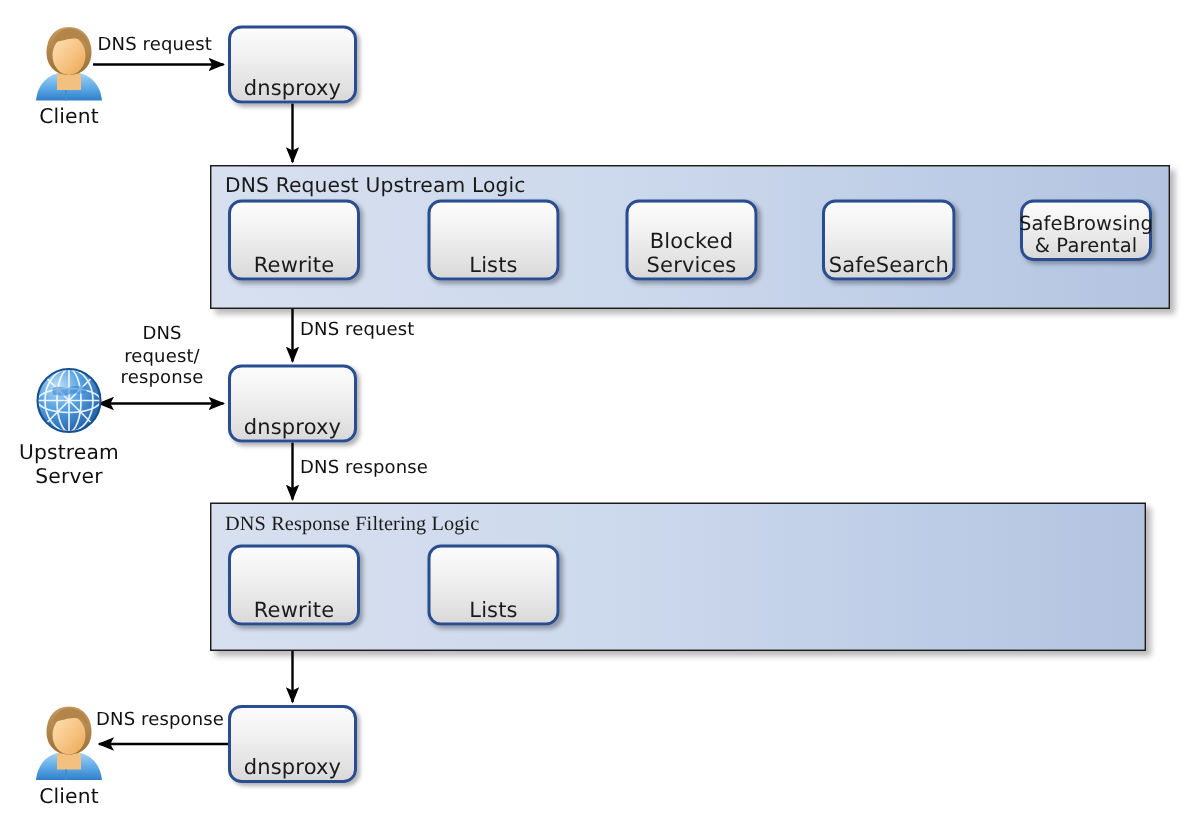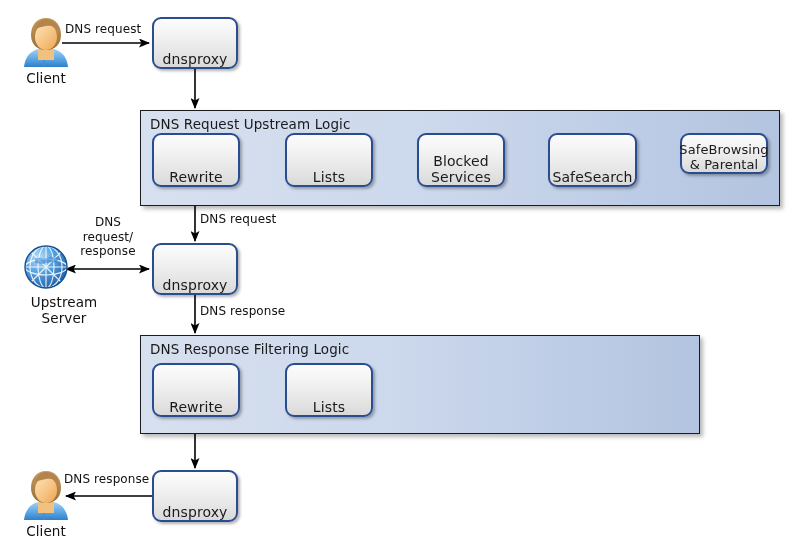--- a/index.html
+++ b/index.html
@@ -200,34 +200,34 @@
         <ellipse cx="24" cy="24" rx="16" ry="21"></ellipse>
         <line x1="3" y1="24" x2="45" y2="24"></line>
         <line x1="24" y1="3" x2="24" y2="45"></line>
         <line x1="9" y1="9" x2="39" y2="39"></line>
         <line x1="39" y1="9" x2="9" y2="39"></line>
       </g>
       <path d="M13 16 C17 13 21 17 25 15 C29 13 33 16 35 14 L36 18 C32 21 28 18 24 20 C20 22 16 20 13 20 Z" fill="#2f7fd0" opacity="0.55"></path>
       <circle cx="24" cy="24" r="21" fill="none" stroke="#16508f" stroke-width="1.4"></circle>
     </svg>
   </div>
-  <div class="actor-caption" style="left:24px; top:294px; width:80px;">Upstream
+  <div class="actor-caption" style="left:6px; top:294px; width:80px;">Upstream
 Server</div>
 
   <div class="edge-label center" style="left:67px; top:215px; width:82px;">DNS
 request/
 response</div>
 
   <div class="node" style="left:152px; top:243px; width:86px; height:52px;">
     <span class="lbl">dnsproxy</span>
   </div>
 
   <div class="edge-label" style="left:200px; top:304px;">DNS response</div>
 
-  <div class="panel" style="left:140px; top:335px; width:560px; height:99px;">
+  <div class="panel" style="left:140px; top:335px; width:624px; height:99px;font-family:Liberation Serif, serif;">
     <div class="panel-title">DNS Response Filtering Logic</div>
   </div>
 
   <div class="node" style="left:152px; top:363px; width:88px; height:54px;">
     <span class="lbl">Rewrite</span>
   </div>
   <div class="node" style="left:285px; top:363px; width:88px; height:54px;">
     <span class="lbl">Lists</span>
   </div>
 

